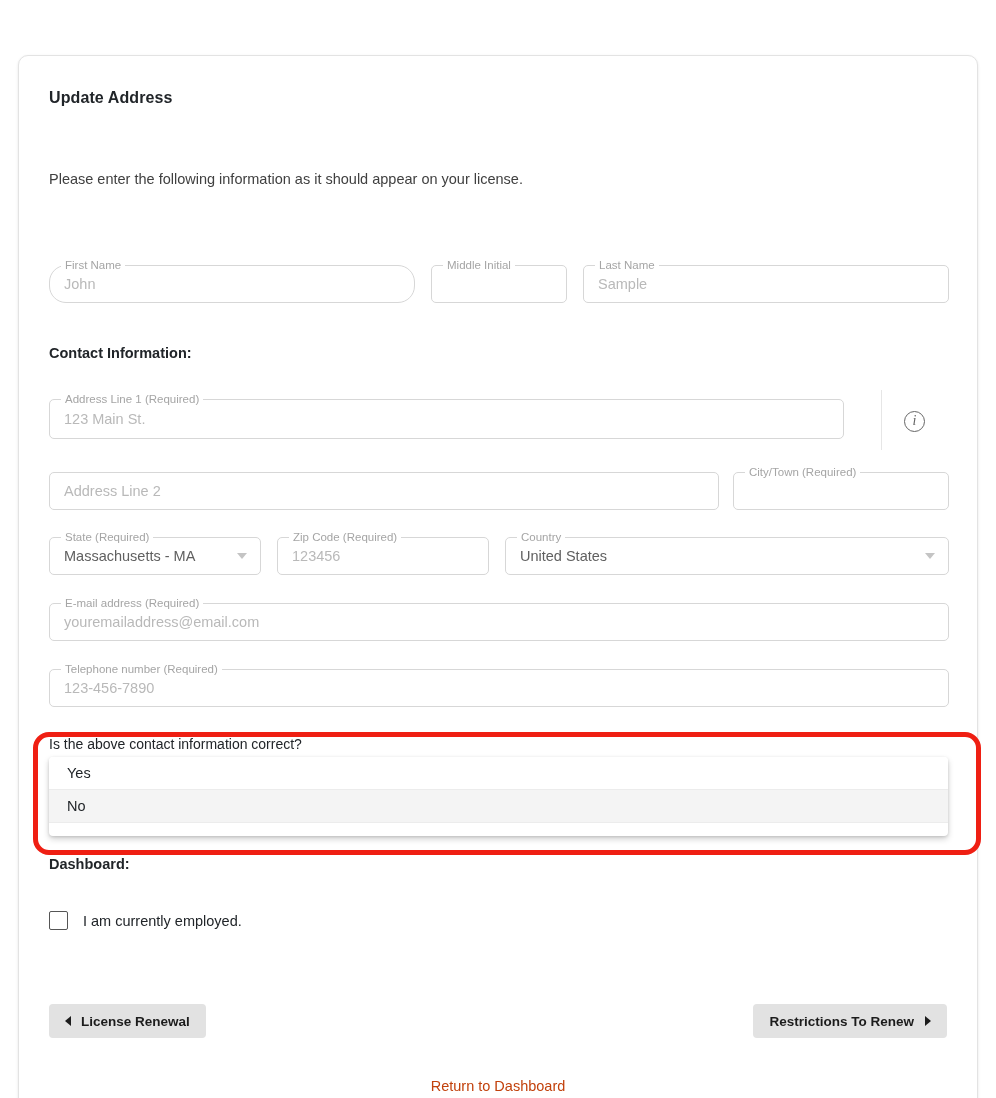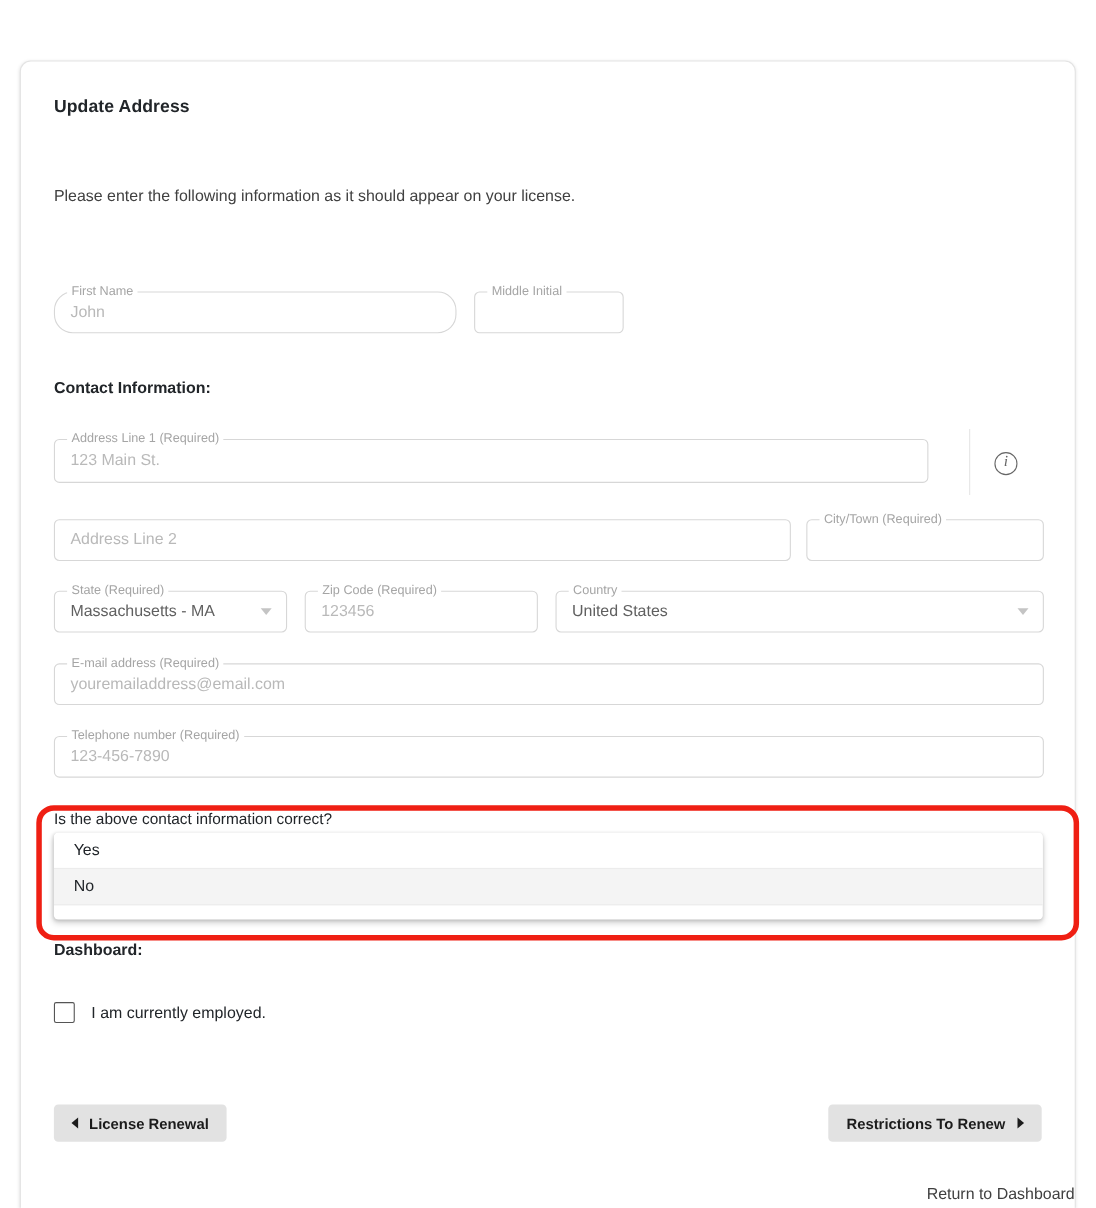--- a/index.html
+++ b/index.html
@@ -177,23 +177,23 @@
     border-bottom: 5px solid transparent;
     border-left: 6px solid #1c1c1c;
     margin-left: 11px;
   }
   #btn-prev { left: 30px; top: 948px; }
   #btn-next { right: 30px; top: 948px; }
 
   .dash-link {
     position: absolute;
     left: 0; right: 0; top: 1022px;
-    text-align: right;
+    text-align: center;
     font-size: 14.5px;
-    color: #404040;
+    color: #c2410c;
     text-decoration: none;
     cursor: pointer;
   }
 </style>
 </head>
 <body>
 
 <div class="card">
 
   <div class="page-title">Update Address</div>
@@ -204,20 +204,24 @@
   <div class="field" id="f-first" style="left:30px; top:209px; width:366px; height:38px;border-radius:17px;">
     <span class="flabel">First Name</span>
     <span class="val">John</span>
   </div>
 
   <div class="field" id="f-mi" style="left:412px; top:209px; width:136px; height:38px;">
     <span class="flabel">Middle Initial</span>
     <span class="val"></span>
   </div>
 
+  <div class="field" id="f-last" style="left:564px; top:209px; width:366px; height:38px;">
+    <span class="flabel">Last Name</span>
+    <span class="val">Sample</span>
+  </div>
 
   <div class="section-head" style="top:289px;">Contact Information:</div>
 
   <div class="field" id="f-addr1" style="left:30px; top:343px; width:795px; height:40px;">
     <span class="flabel">Address Line 1 (Required)</span>
     <span class="val">123 Main St.</span>
   </div>
 
   <div class="divider-v" style="left:862px; top:334px; height:60px;"></div>
 

